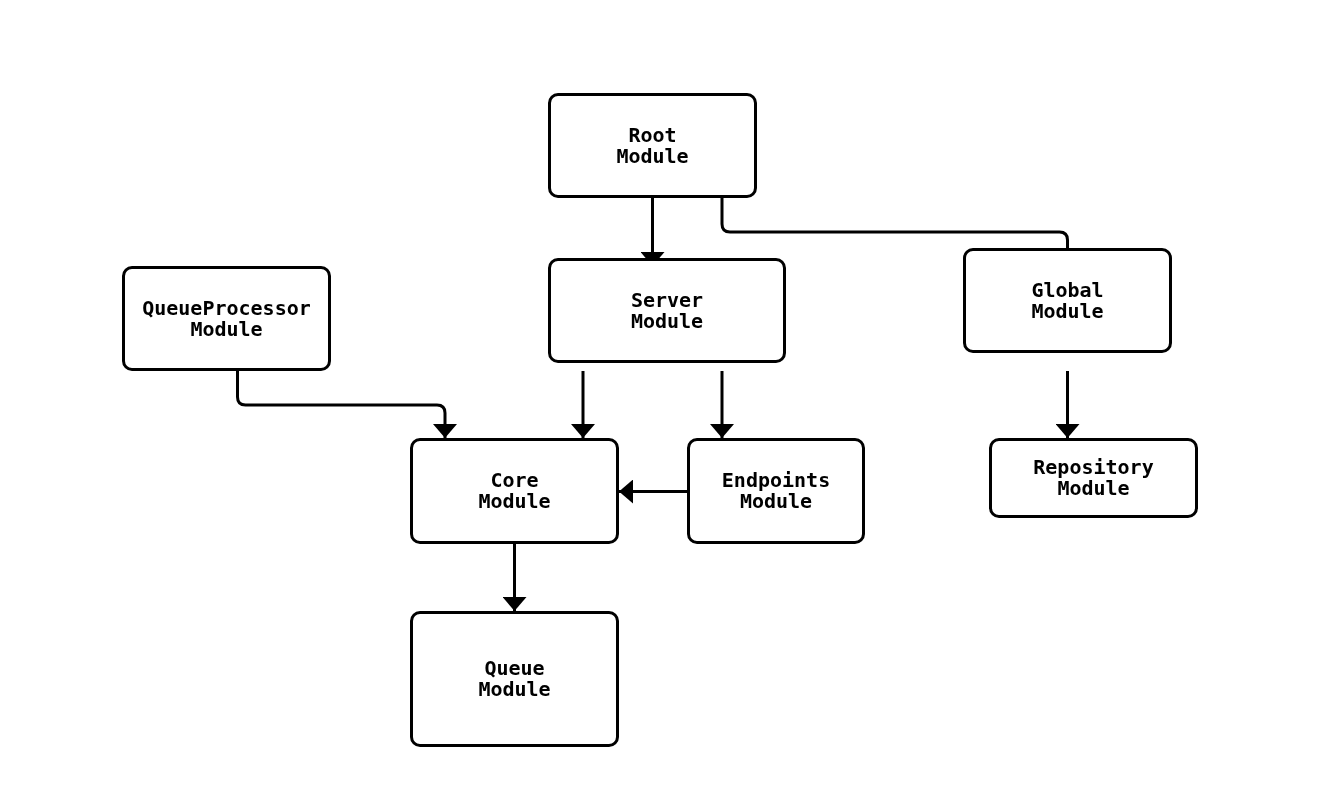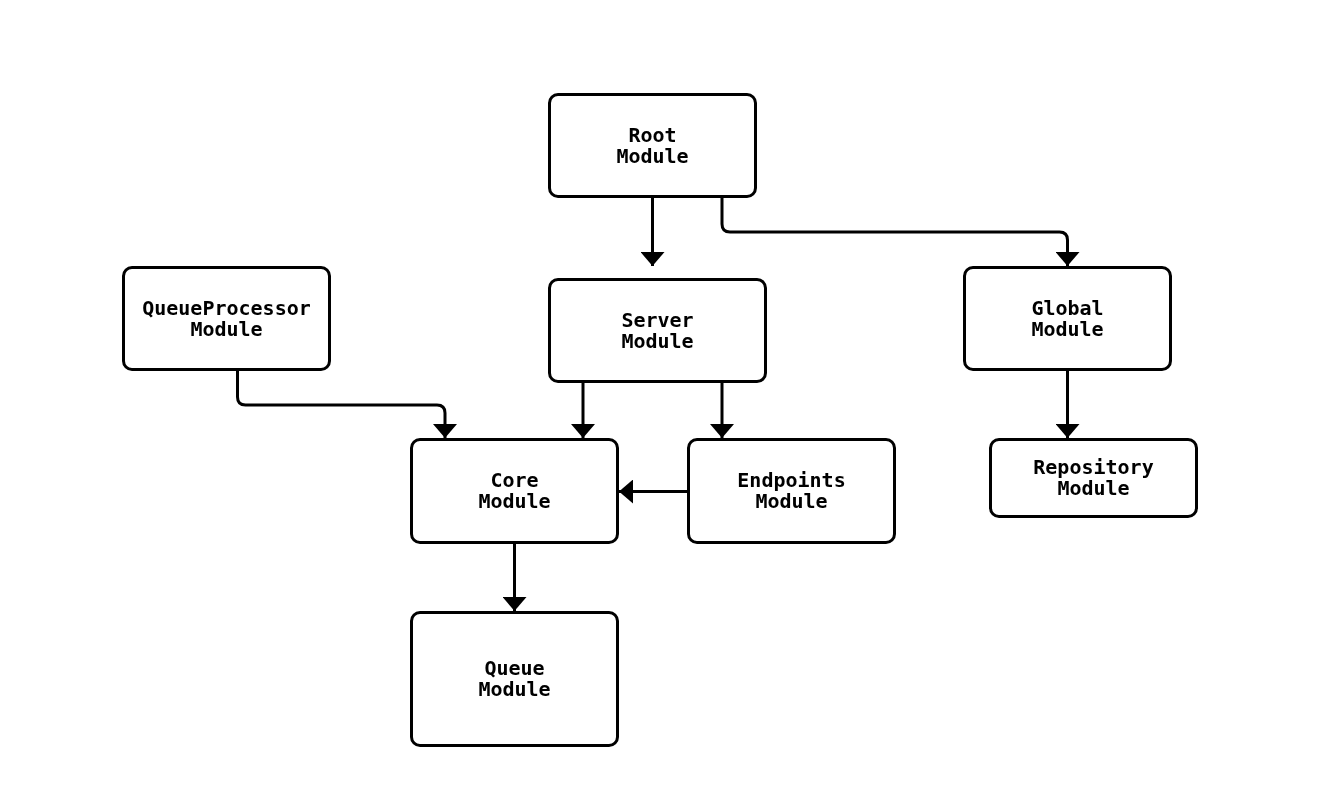--- a/index.html
+++ b/index.html
@@ -68,36 +68,36 @@
   <div class="node" style="left:548px; top:93px; width:209px; height:105px">
     <span>Root</span>
     <span>Module</span>
   </div>
 
   <div class="node" style="left:122px; top:266px; width:209px; height:105px">
     <span>QueueProcessor</span>
     <span>Module</span>
   </div>
 
-  <div class="node" style="left:548px; top:278px; width:219px; height:105px">
+  <div class="node" style="left:548px; top:258px; width:238px; height:105px">
     <span>Server</span>
     <span>Module</span>
   </div>
 
-  <div class="node" style="left:963px; top:266px; width:209px; height:105px">
+  <div class="node" style="left:963px; top:248px; width:209px; height:105px">
     <span>Global</span>
     <span>Module</span>
   </div>
 
   <div class="node" style="left:410px; top:438px; width:209px; height:106px">
     <span>Core</span>
     <span>Module</span>
   </div>
 
-  <div class="node" style="left:687px; top:438px; width:209px; height:106px">
+  <div class="node" style="left:687px; top:438px; width:178px; height:106px">
     <span>Endpoints</span>
     <span>Module</span>
   </div>
 
   <div class="node" style="left:989px; top:438px; width:209px; height:80px">
     <span>Repository</span>
     <span>Module</span>
   </div>
 
   <div class="node" style="left:410px; top:611px; width:209px; height:136px">

